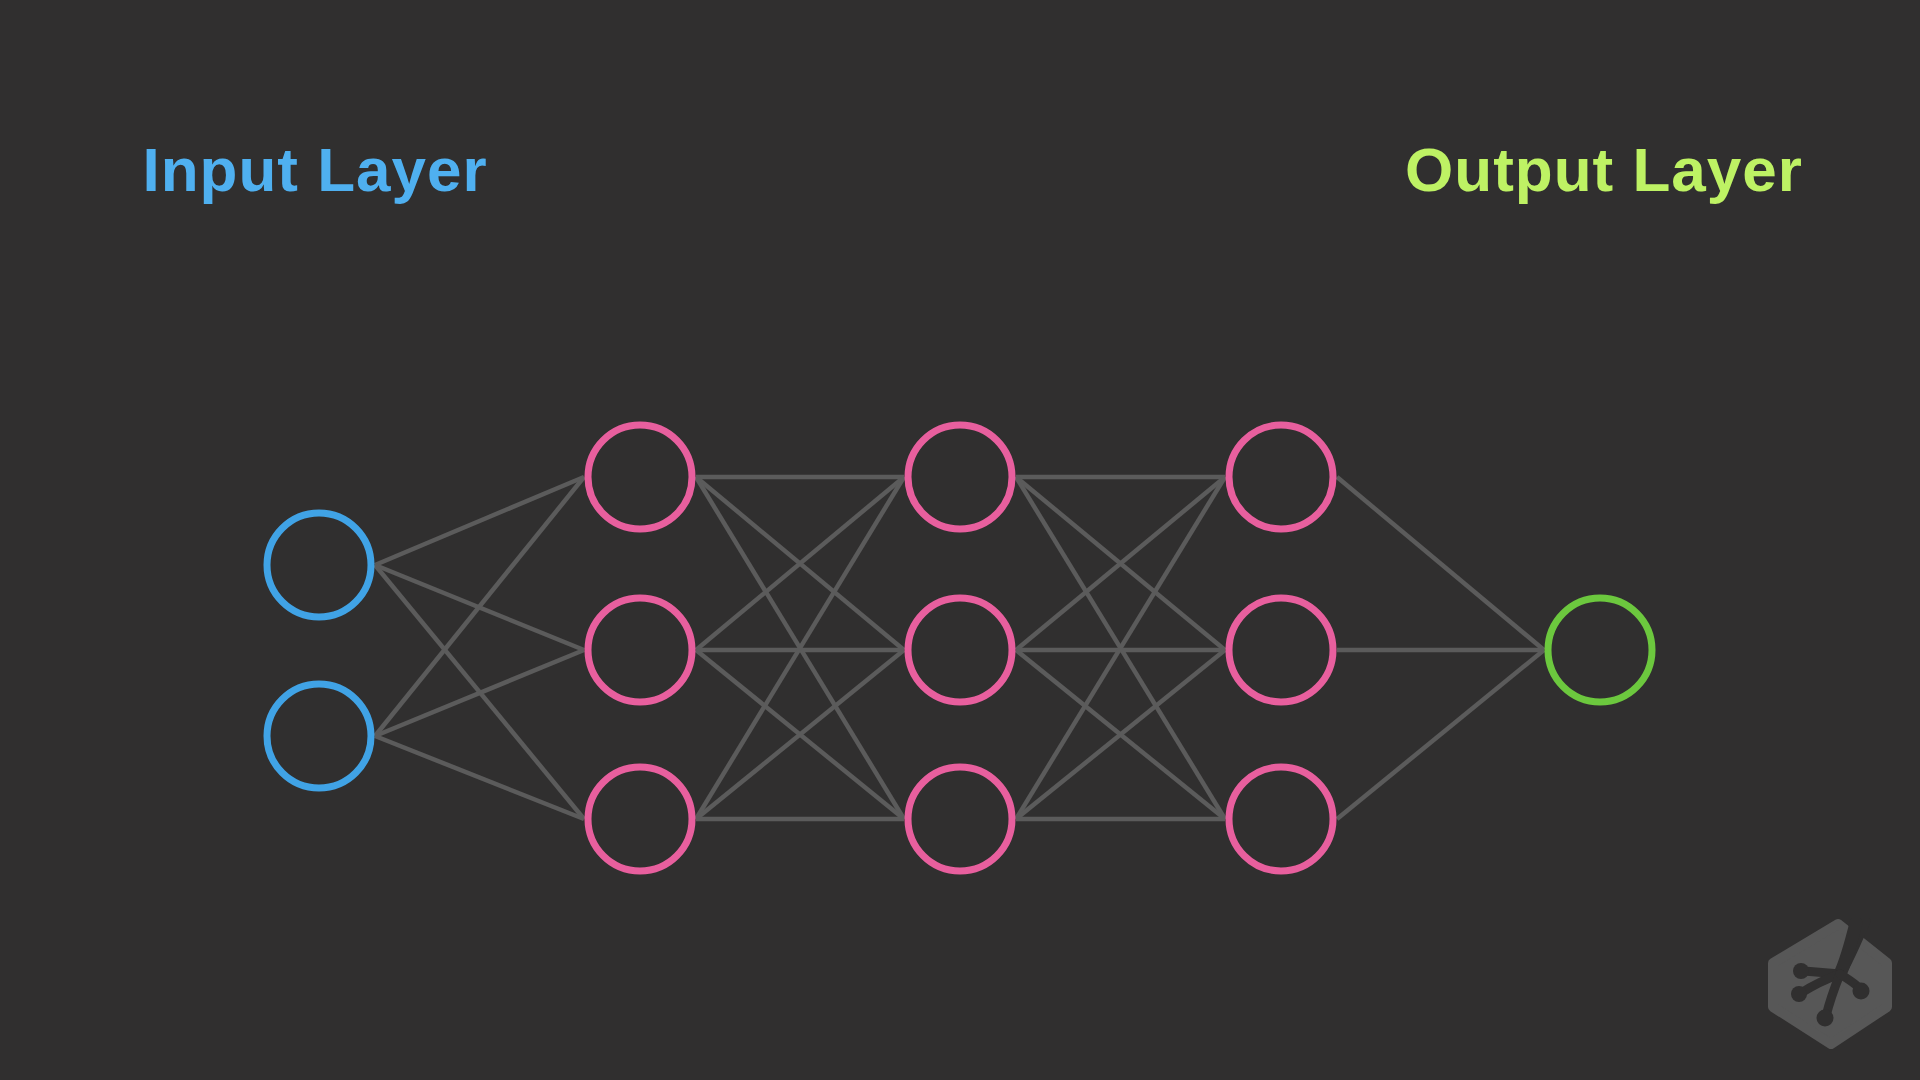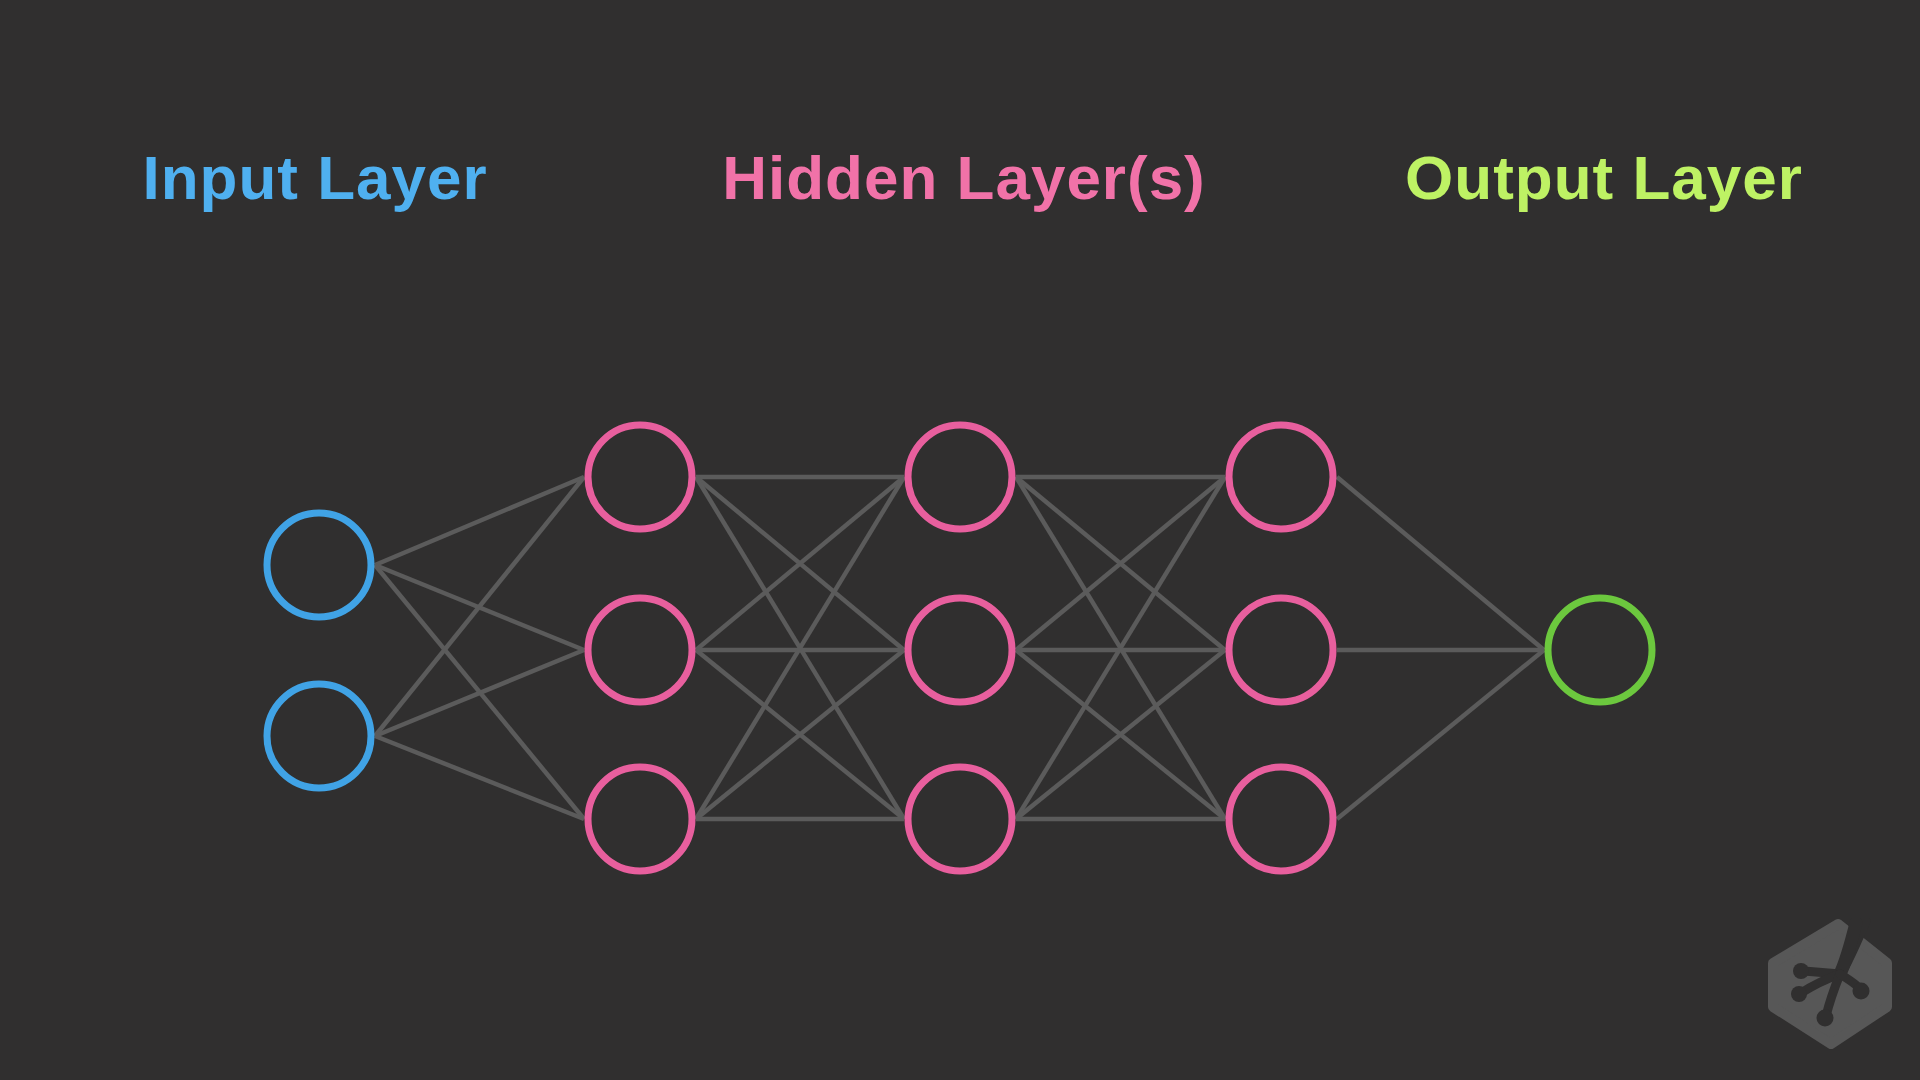--- a/index.html
+++ b/index.html
@@ -5,33 +5,32 @@
   html,body{margin:0;padding:0;}
   body{
     width:1920px;height:1080px;overflow:hidden;
     font-family:"Liberation Sans","DejaVu Sans",sans-serif;
   }
   .stage{
     position:relative;width:1920px;height:1080px;
   }
   .layer-label{
     position:absolute;top:134px;transform:translateX(-50%);
-    font-size:62px;font-weight:bold;letter-spacing:1px;white-space:nowrap;margin-top:8px;
+    font-size:62px;font-weight:bold;letter-spacing:1px;white-space:nowrap;
   }
   #net{position:absolute;left:0;top:0;}
   #logo{position:absolute;width:124px;height:132px;}
 </style>
 </head>
 <body style="background: rgb(48, 47, 47);">
 
 <div class="stage">
 
   <div class="layer-label" style="left: 315px; color: rgb(79, 176, 240);">Input Layer</div>
 
-  <div class="layer-label" style="left: 964px; color: rgb(241, 114, 168);">Hidden Layer(s)</div>
 
   <div class="layer-label" style="left: 1604px; color: #bef264;">Output Layer</div>
 
   <svg id="net" width="1920" height="1080" viewBox="0 0 1920 1080">
       <line x1="375" y1="565" x2="584" y2="477" stroke="#5b5b5b" stroke-width="4.5"></line>
       <line x1="375" y1="565" x2="584" y2="650" stroke="#5b5b5b" stroke-width="4.5"></line>
       <line x1="375" y1="565" x2="584" y2="819" stroke="#5b5b5b" stroke-width="4.5"></line>
       <line x1="375" y1="736" x2="584" y2="477" stroke="#5b5b5b" stroke-width="4.5"></line>
       <line x1="375" y1="736" x2="584" y2="650" stroke="#5b5b5b" stroke-width="4.5"></line>
       <line x1="375" y1="736" x2="584" y2="819" stroke="#5b5b5b" stroke-width="4.5"></line>

